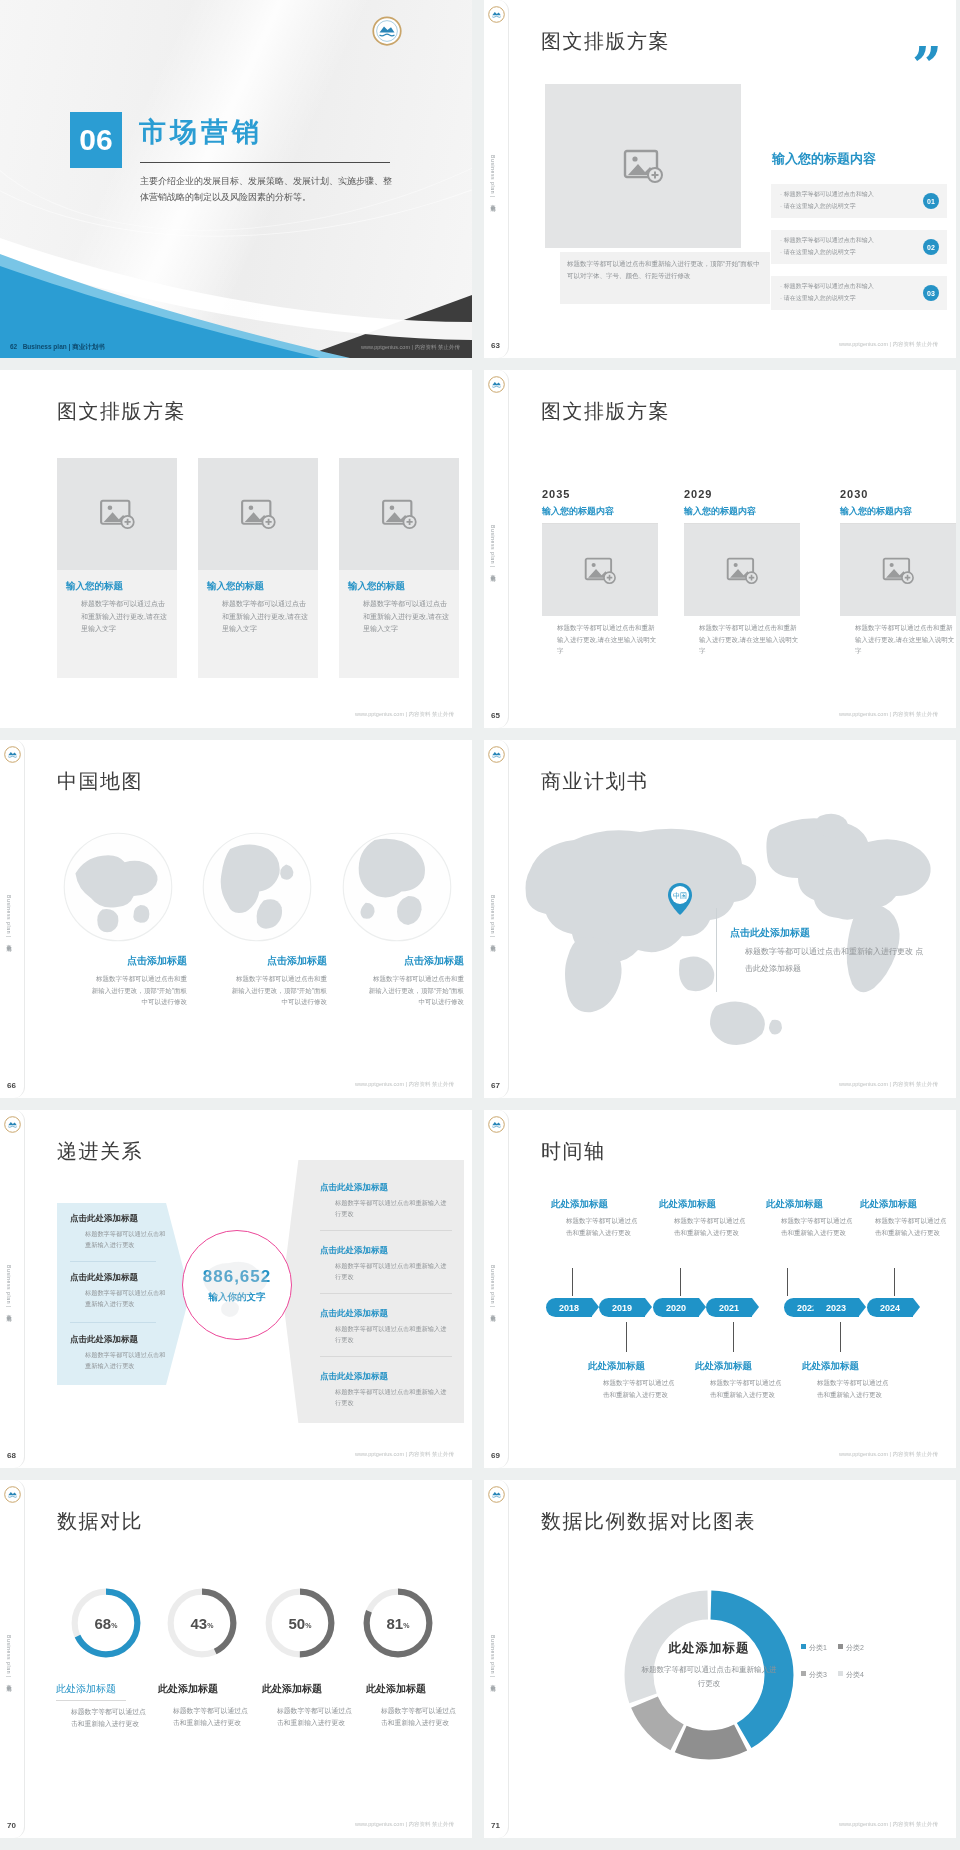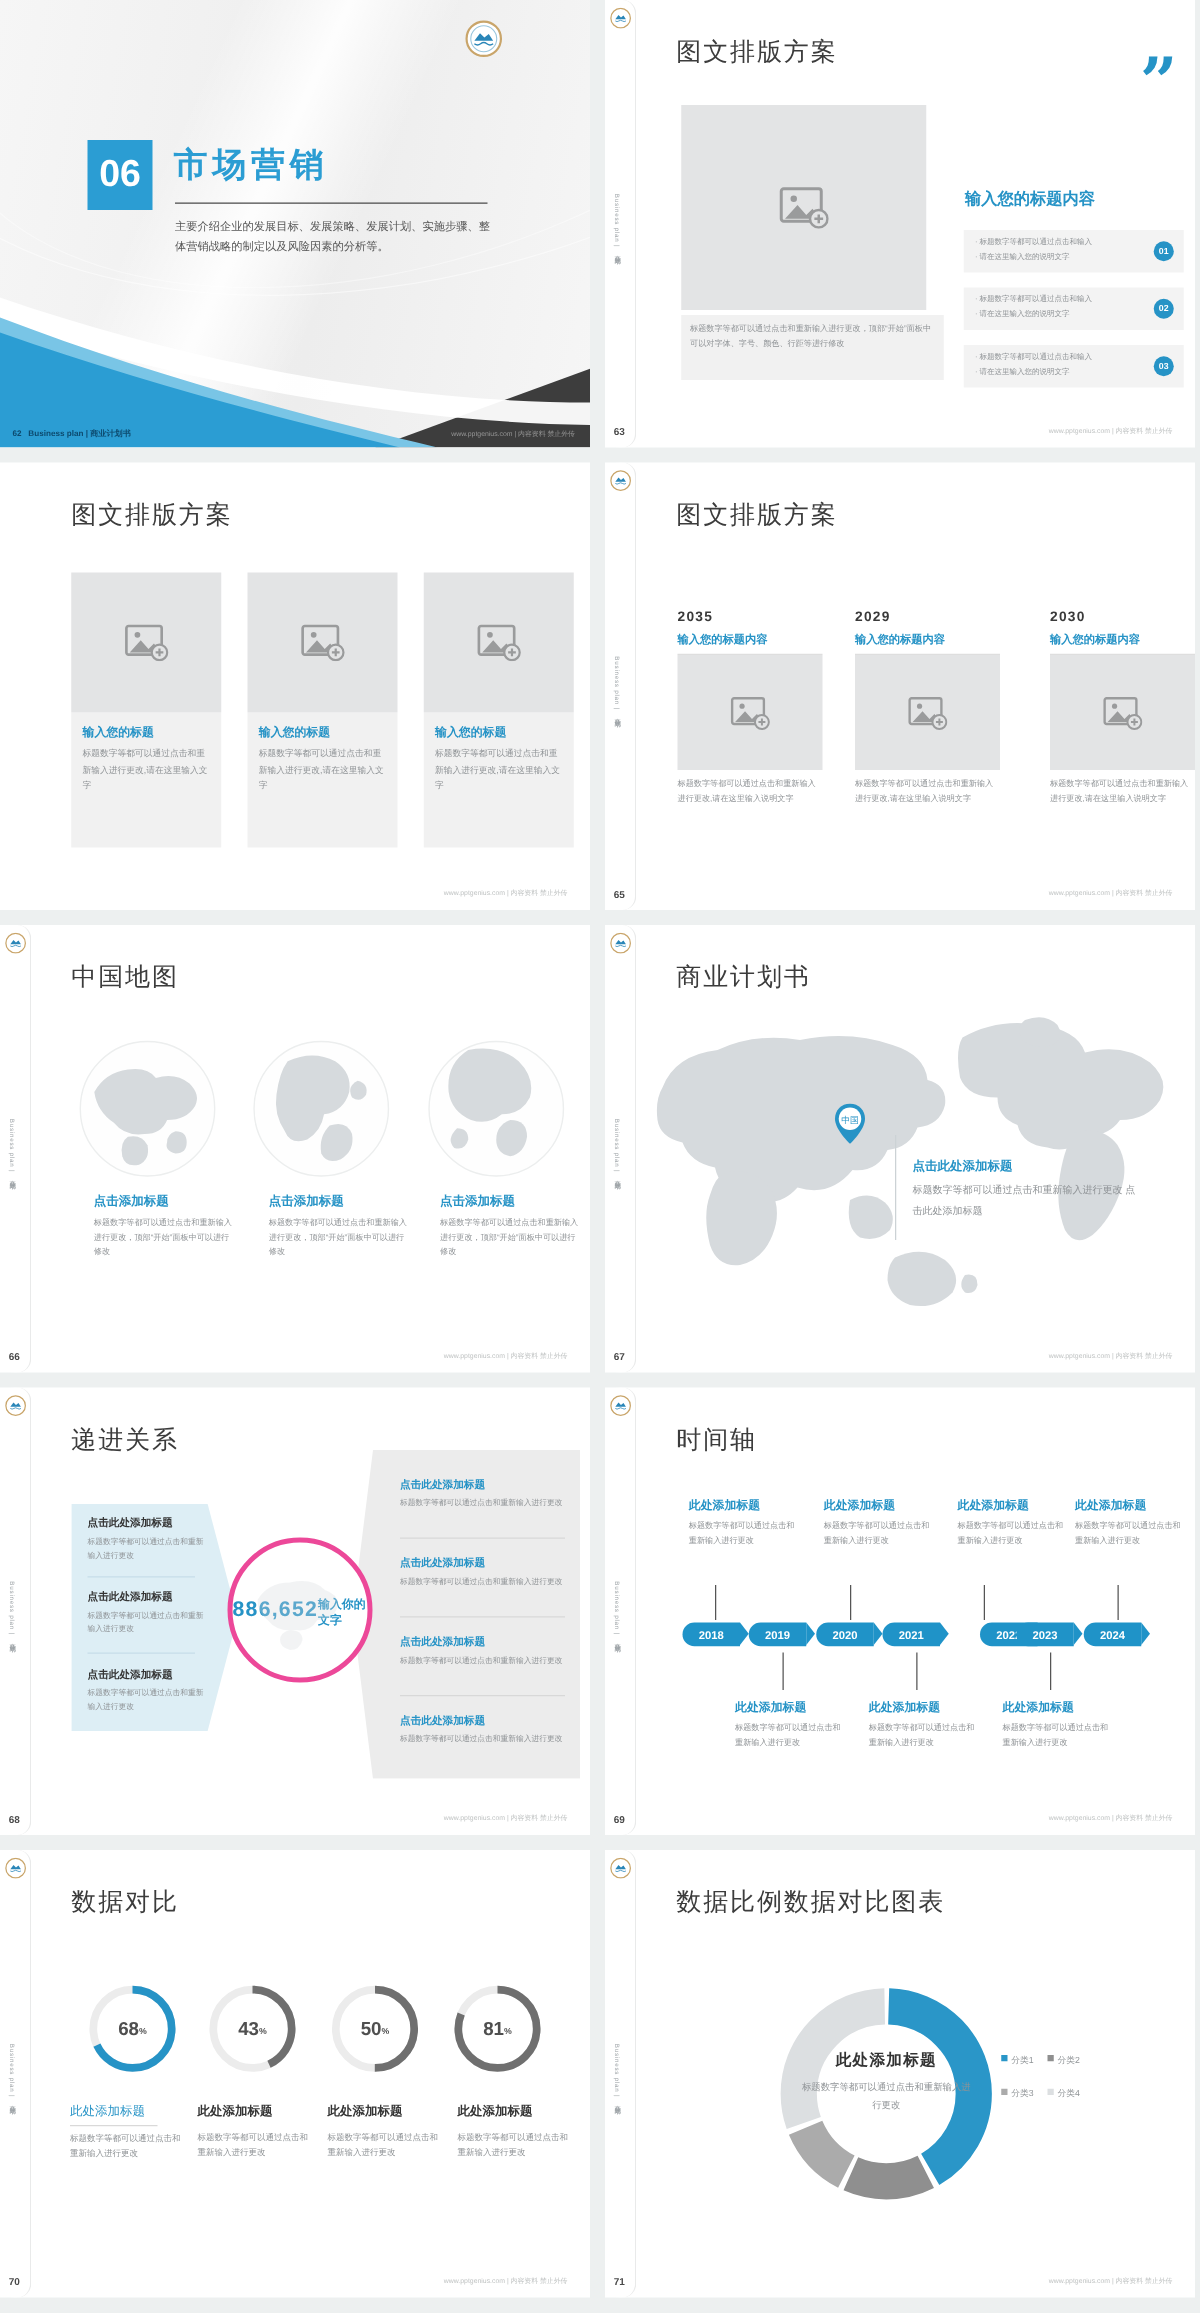--- a/index.html
+++ b/index.html
@@ -6,21 +6,21 @@
   body{width:960px;height:1850px;background:#edf0f0;font-family:"Liberation Sans",sans-serif;-webkit-font-smoothing:antialiased;}
   .sheet{position:relative;width:960px;height:1850px;display:grid;grid-template-columns:472px 472px;grid-template-rows:repeat(5,358px);gap:12px;padding:0;box-sizing:border-box;}
   .slide{position:relative;background:#fff;overflow:hidden;}
   
   .strip{position:absolute;left:0;top:0;bottom:0;width:24px;border-right:1px solid #e9eaea;background:#fff;border-radius:11px;}
   .vtext{position:absolute;left:6px;top:50%;transform:translateY(-50%);writing-mode:vertical-rl;font-size:5px;color:#9aa0a4;letter-spacing:.6px;white-space:nowrap;}
   .pagenum{position:absolute;left:7px;bottom:8px;font-size:8px;font-weight:bold;color:#4a4a4a;}
   .slide-title{position:absolute;left:57px;top:28px;font-size:20px;color:#3c3c3c;letter-spacing:1.5px;}
   .site{position:absolute;right:18px;bottom:10px;font-size:5.5px;color:#bfc2c2;}
   .logo{position:absolute;left:4px;top:6px;width:17px;height:17px;}
-  .cap{color:#8f9396;word-break:break-all;}
+  .cap{color:#8f9396;word-break:break-all;margin-left:15px;}
   .bluehead{color:#2693c6;font-weight:bold;}
   .darkhead{color:#353535;font-weight:bold;}
   
   .imgph{background:#e3e4e5;display:flex;align-items:center;justify-content:center;position:absolute;}
   
   .cover{background:linear-gradient(115deg,rgba(255,255,255,0) 30%,rgba(255,255,255,.9) 44%,rgba(255,255,255,0) 58%),linear-gradient(100deg,#f6f6f6 0%,#ededed 55%,#f6f6f6 100%);}
   .arcline{position:absolute;border:1.5px solid rgba(255,255,255,.85);border-radius:50%;}
   .ch-box{position:absolute;left:70px;top:112px;width:52px;height:56px;background:#2b9dd3;color:#fff;font-size:30px;font-weight:bold;display:flex;align-items:center;justify-content:center;}
   .ch-title{position:absolute;left:139px;top:114px;font-size:27px;font-weight:bold;color:#2b9dd3;letter-spacing:4px;}
   .ch-line{position:absolute;left:140px;top:162px;width:250px;height:1px;background:#4a4a4a;}
@@ -41,35 +41,35 @@
   .card64 .h{font-size:9.5px;margin-bottom:5px;}
   .card64 .c{font-size:7px;line-height:1.8;}
   
   .col65{position:absolute;width:116px;}
   .col65 .yr{font-size:11px;font-weight:bold;color:#3a3a3a;letter-spacing:1px;}
   .col65 .h{font-size:9px;margin-top:5px;padding-bottom:5px;border-bottom:1px solid #dedede;}
   .col65 .imgph{position:relative;width:100%;height:92px;margin-top:0;}
   .col65 .c{font-size:6.5px;line-height:1.8;margin-top:6px;}
   
   .globe{position:absolute;width:112px;height:112px;}
-  .g66{position:absolute;width:112px;}
+  .g66{position:absolute;width:112px;text-align:right;}
   .g66 .h{font-size:10px;}
   .g66 .c{font-size:6.5px;line-height:1.8;margin-top:5px;}
   
   .pin{position:absolute;width:26px;height:34px;}
   .callout-line{position:absolute;width:1px;background:#ccd2d5;}
   .s67-head{position:absolute;font-size:10px;}
   .s67-cap{position:absolute;font-size:8px;line-height:2.1;width:180px;}
   
   .lpanel{position:absolute;left:57px;top:93px;width:133px;height:182px;background:#ddeef5;clip-path:polygon(0 0,82% 0,100% 50%,82% 100%,0 100%);}
   .rpanel{position:absolute;left:282px;top:50px;width:182px;height:263px;background:#ececec;clip-path:polygon(9% 0,100% 0,100% 100%,9% 100%,0 50%);}
   .p68{position:absolute;font-size:6.2px;line-height:1.8;}
   .p68 .h{font-size:8.5px;margin-bottom:2px;}
   .sep{position:absolute;height:1px;}
-  .bigcircle{position:absolute;left:182px;top:120px;width:108px;height:108px;border-radius:50%;background:#fff;border:4px solid #ec4899;display:flex;align-items:center;justify-content:center;z-index:3;}
+  .bigcircle{position:absolute;left:182px;top:120px;width:108px;height:108px;border-radius:50%;background:#fff;border:1px solid #ec4899;display:flex;flex-direction:column;align-items:center;justify-content:center;z-index:3;}
   .bigval{font-size:17px;font-weight:bold;color:#2693c6;letter-spacing:1px;}
   .biglab{font-size:9.5px;font-weight:bold;color:#2693c6;margin-top:4px;}
   
   .pill{position:absolute;top:188px;width:46px;height:19px;background:#1f93c8;border-radius:10px 0 0 10px;color:#fff;font-size:9px;font-weight:bold;display:flex;align-items:center;justify-content:center;}
   .pill::after{content:"";position:absolute;left:100%;top:0;width:0;height:0;border-top:9.5px solid transparent;border-bottom:9.5px solid transparent;border-left:7px solid #1f93c8;}
   .tl-block{position:absolute;width:88px;}
   .tl-block .h{font-size:9.5px;}
   .tl-block .c{font-size:6.5px;line-height:1.8;margin-top:4px;}
   .tl-line{position:absolute;width:1px;background:#555;}
   

